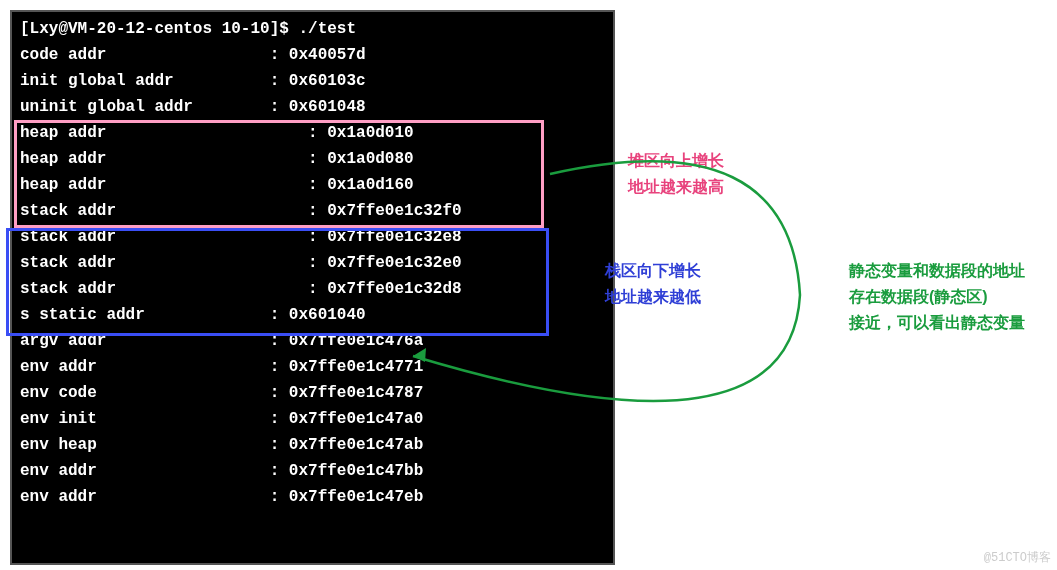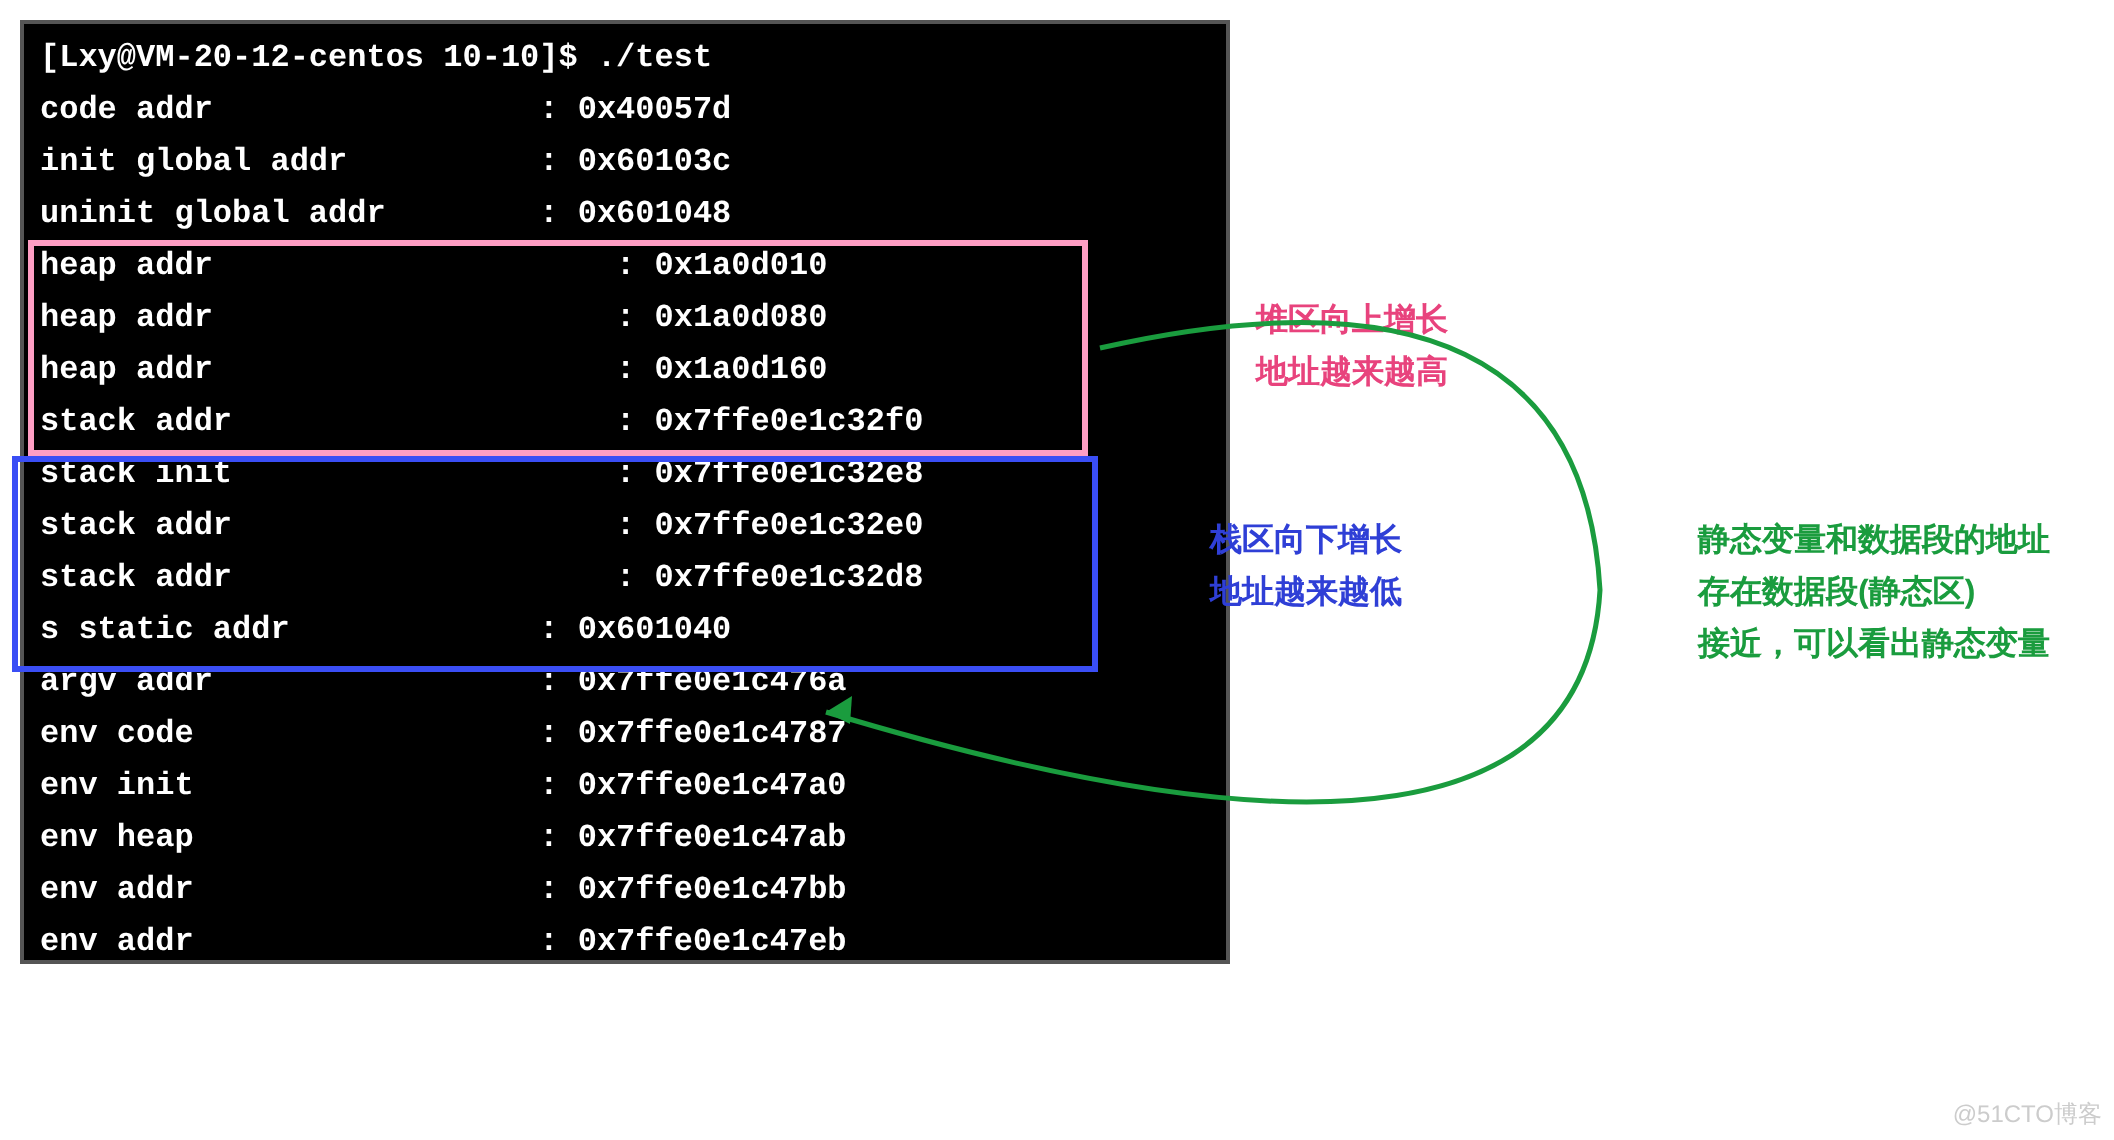--- a/index.html
+++ b/index.html
@@ -13,21 +13,21 @@
       position: relative;
       width: 1057px;
       height: 570px;
       overflow: hidden;
     }
     .terminal {
       position: absolute;
       left: 10px;
       top: 10px;
       width: 605px;
-      height: 472px;
+      height: 555px;
       background: #000;
       border: 2px solid #555;
       padding: 4px 8px;
       color: #fff;
       font-size: 16px;
       line-height: 26px;
       font-weight: bold;
       font-family: 'Courier New', monospace;
     }
     .terminal .line {
@@ -80,41 +80,42 @@
       width: 1057px;
       height: 570px;
       pointer-events: none;
     }
     .watermark {
       position: absolute;
       right: 6px;
       bottom: 4px;
       color: #ccc;
       font-size: 12px;
-      font-family: Liberation Sans, sans-serif;
+      font-family: Liberation Mono, monospace;
     }
   </style>
 </head>
 <body>
 
 <div class="terminal">
   <div class="line">[Lxy@VM-20-12-centos 10-10]$ ./test</div>
   <div id="term-lines">
       <div class="line">code addr                 : 0x40057d</div>
       <div class="line">init global addr          : 0x60103c</div>
       <div class="line">uninit global addr        : 0x601048</div>
       <div class="line">heap addr                     : 0x1a0d010</div>
       <div class="line">heap addr                     : 0x1a0d080</div>
       <div class="line">heap addr                     : 0x1a0d160</div>
       <div class="line">stack addr                    : 0x7ffe0e1c32f0</div>
-      <div class="line">stack init                    : 0x7ffe0e1c32e8</div>
+      <div class="line">stack addr                    : 0x7ffe0e1c32e8</div>
       <div class="line">stack addr                    : 0x7ffe0e1c32e0</div>
       <div class="line">stack addr                    : 0x7ffe0e1c32d8</div>
       <div class="line">s static addr             : 0x601040</div>
       <div class="line">argv addr                 : 0x7ffe0e1c476a</div>
+      <div class="line">env addr                  : 0x7ffe0e1c4771</div>
       <div class="line">env code                  : 0x7ffe0e1c4787</div>
       <div class="line">env init                  : 0x7ffe0e1c47a0</div>
       <div class="line">env heap                  : 0x7ffe0e1c47ab</div>
       <div class="line">env addr                  : 0x7ffe0e1c47bb</div>
       <div class="line">env addr                  : 0x7ffe0e1c47eb</div>
     </div>
 </div>
 
 <div class="heap-box"></div>
 <div class="stack-box"></div>

